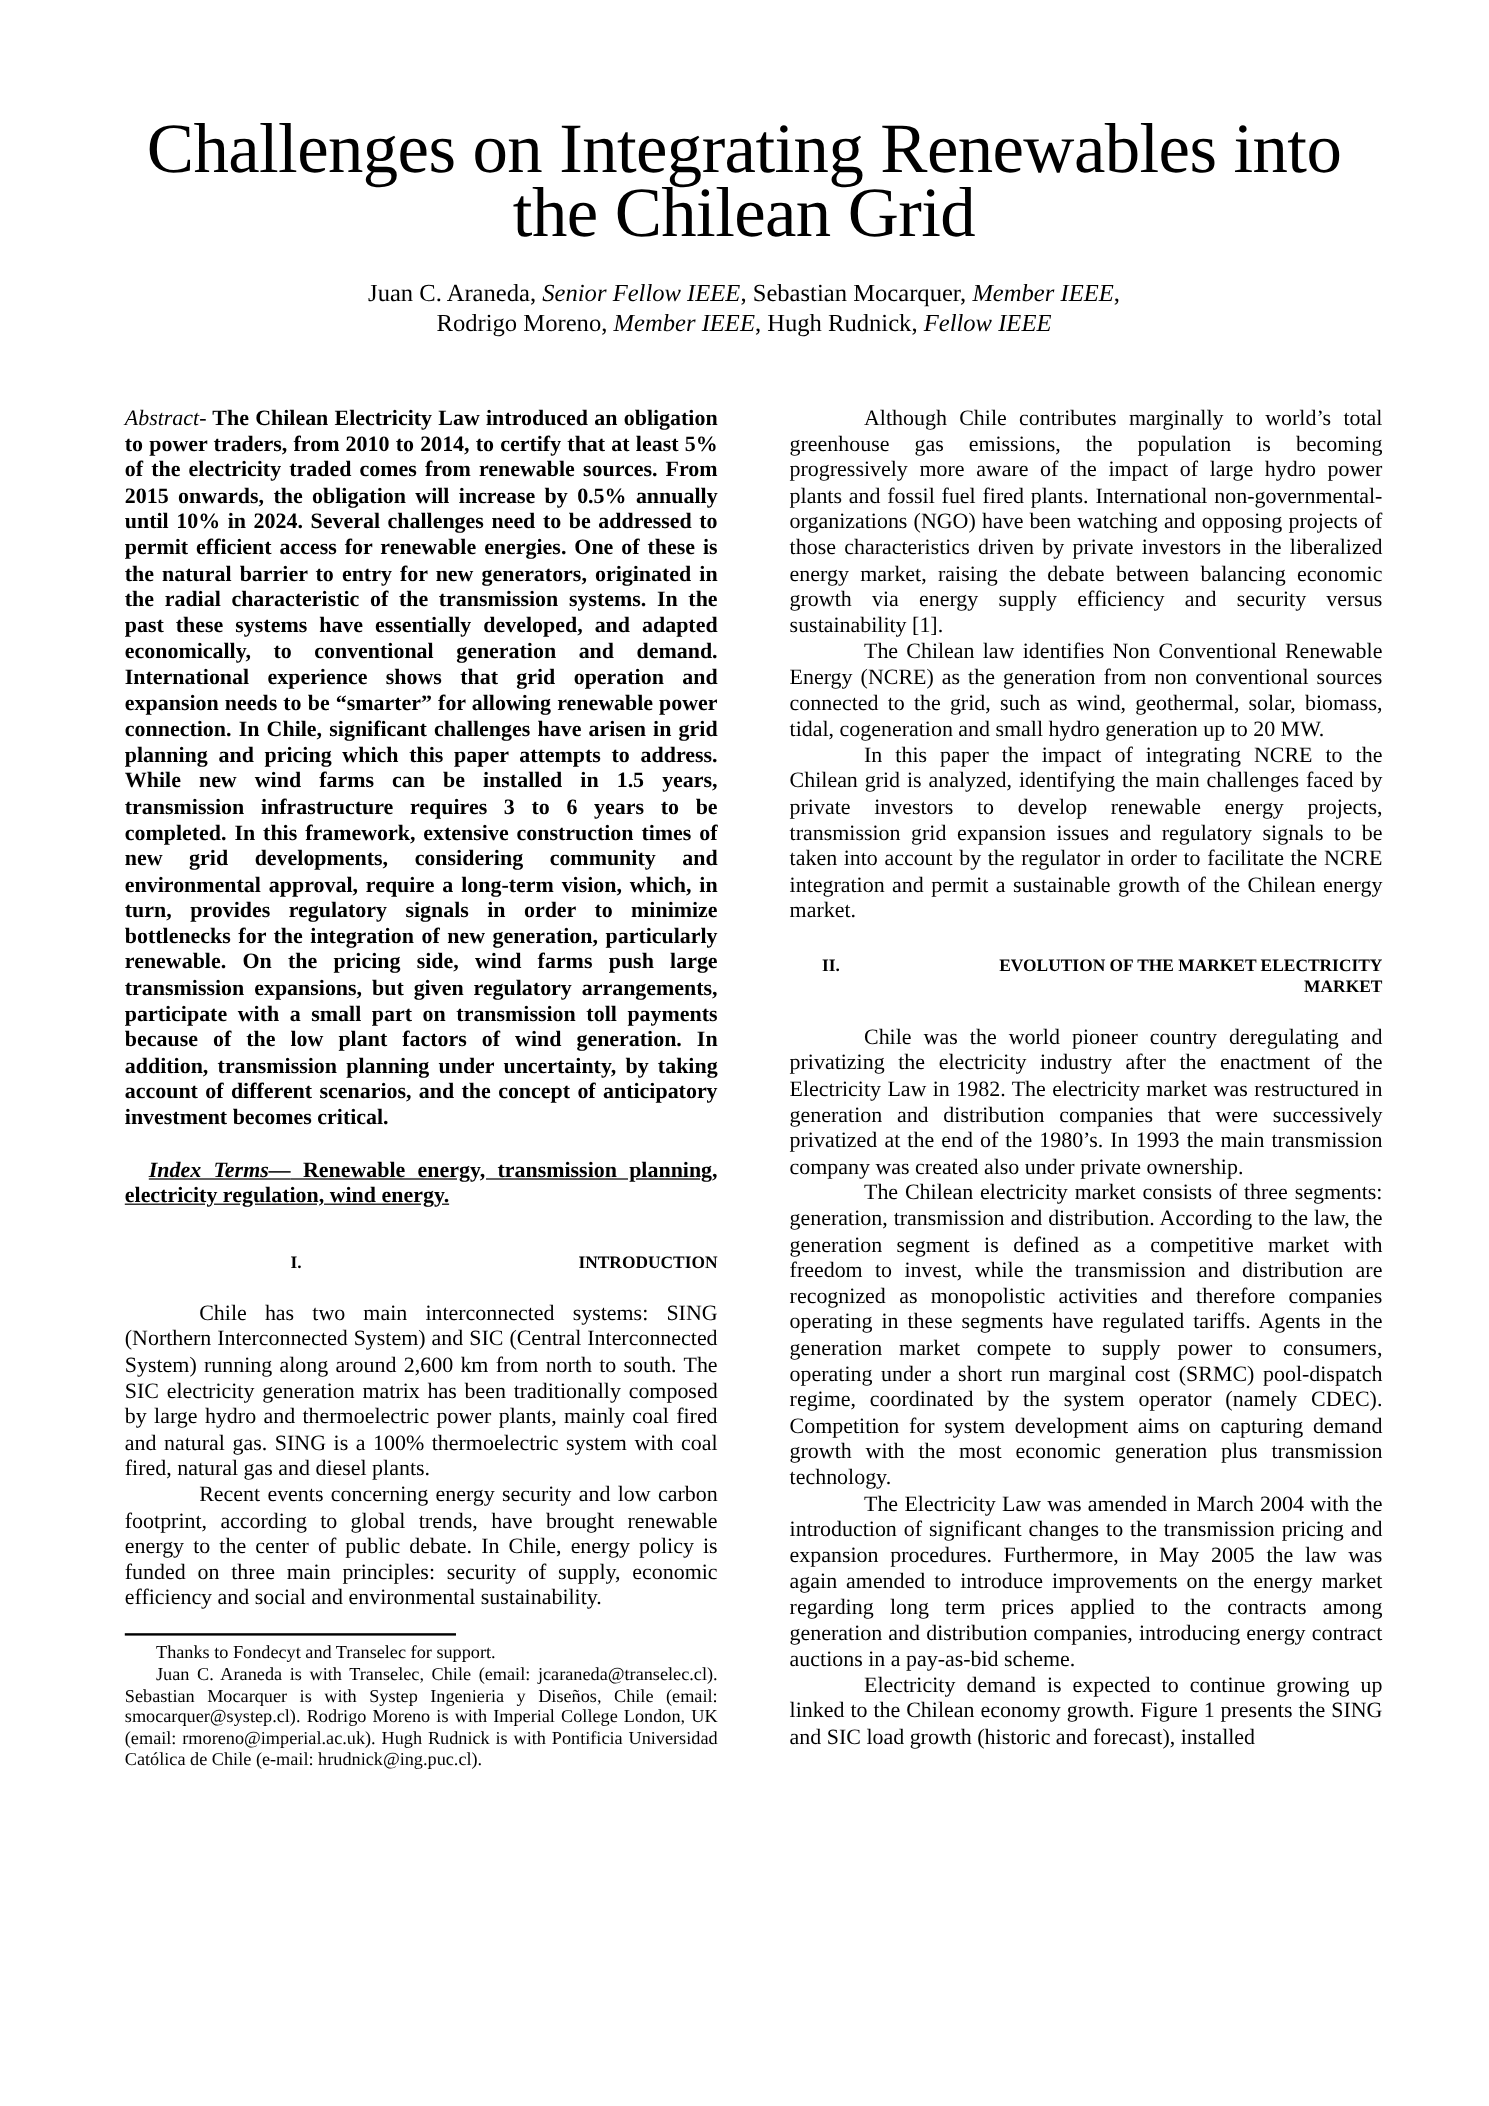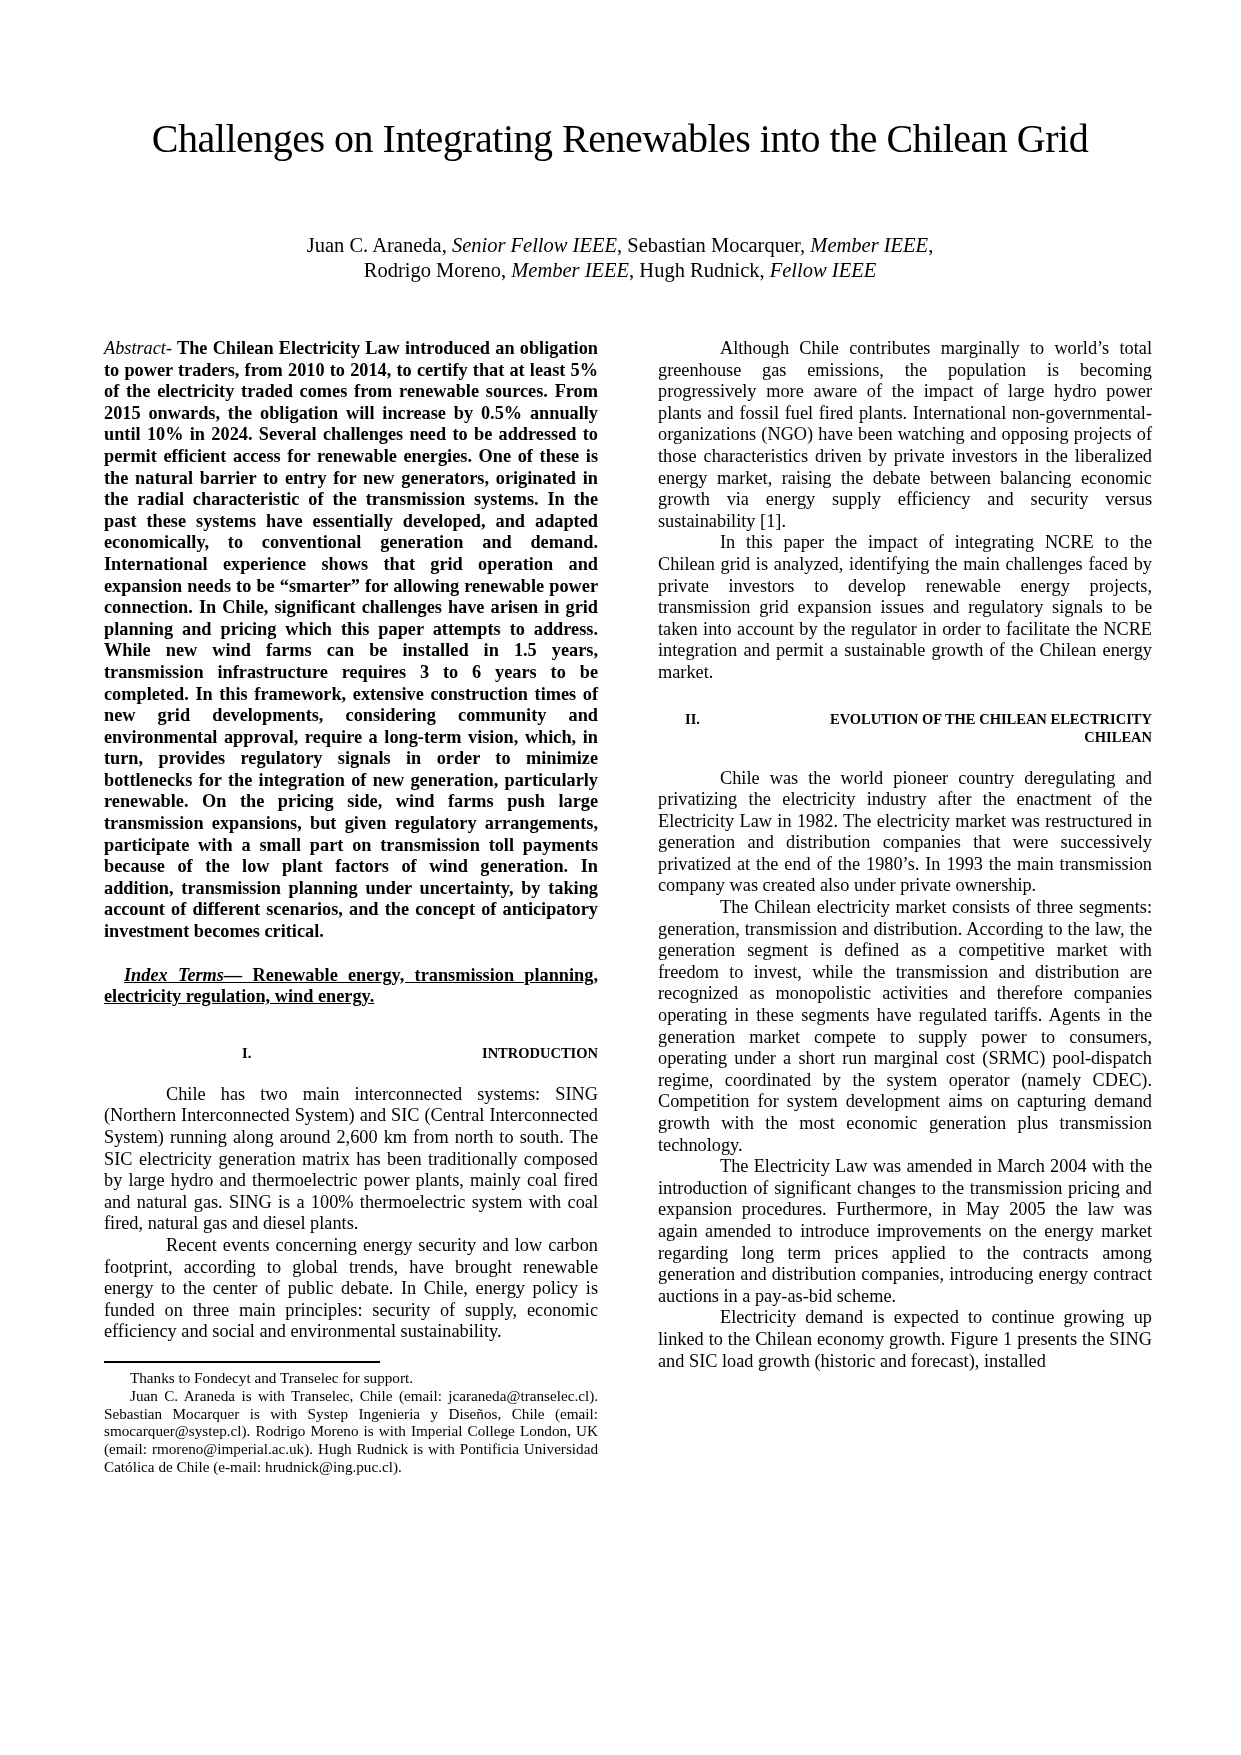--- a/index.html
+++ b/index.html
@@ -1,22 +1,22 @@
 <!DOCTYPE html>
 <html><head>
   <meta charset="utf-8">
   <style>
     html, body { margin: 0; padding: 0; background: #ffffff; }
     body {
       width: 1241px; height: 1755px; position: relative; overflow: hidden;
       font-family: "Liberation Serif", serif; color: #000;
     }
     .title {
-      position: absolute; left: 100px; width: 1040px; top: 112px;
-      text-align: center; font-size: 40px; line-height: 54px; font-weight: normal;
+      position: absolute; left: 100px; width: 1040px; top: 96px;
+      text-align: center; font-size: 59px; line-height: 54px; font-weight: normal;
       margin: 0; letter-spacing: -0.5px;
     }
     .authors {
       position: absolute; left: 150px; width: 940px; top: 233px;
       text-align: center; font-size: 20.5px; line-height: 25px;
     }
     .authors i { font-style: italic; }
     .col {
       position: absolute; top: 338px; width: 494px;
       font-size: 18.3px; line-height: 21.6px;
@@ -70,24 +70,25 @@
 
   <div class="footrule"></div>
   <div class="footnotes">
     <p class="fn-indent">Thanks to Fondecyt and Transelec for support.</p>
     <p class="fn-indent">Juan C. Araneda is with Transelec, Chile (email: jcaraneda@transelec.cl). Sebastian Mocarquer is with Systep Ingenieria y Diseños, Chile (email: smocarquer@systep.cl). Rodrigo Moreno is with Imperial College London, UK (email: rmoreno@imperial.ac.uk). Hugh Rudnick is with Pontificia Universidad Católica de Chile (e-mail: hrudnick@ing.puc.cl).</p>
   </div>
 </div>
 
 <div class="col col-right">
   <p class="indent">Although Chile contributes marginally to world’s total greenhouse gas emissions, the population is becoming progressively more aware of the impact of large hydro power plants and fossil fuel fired plants. International non-governmental-organizations (NGO) have been watching and opposing projects of those characteristics driven by private investors in the liberalized energy market, raising the debate between balancing economic growth via energy supply efficiency and security versus sustainability [1].</p>
+  <p class="indent">The Chilean law identifies Non Conventional Renewable Energy (NCRE) as the generation from non conventional sources connected to the grid, such as wind, geothermal, solar, biomass, tidal, cogeneration and small hydro generation up to 20 MW.</p>
   <p class="indent">In this paper the impact of integrating NCRE to the Chilean grid is analyzed, identifying the main challenges faced by private investors to develop renewable energy projects, transmission grid expansion issues and regulatory signals to be taken into account by the regulator in order to facilitate the NCRE integration and permit a sustainable growth of the Chilean energy market.</p>
 
   <div class="section-head s2">
     <span class="num">II.</span>
-    <span class="txt">EVOLUTION OF THE CHILEAN ELECTRICITY CHILEAN</span>
+    <span class="txt">EVOLUTION OF THE MARKET ELECTRICITY MARKET</span>
   </div>
 
   <p class="indent">Chile was the world pioneer country deregulating and privatizing the electricity industry after the enactment of the Electricity Law in 1982. The electricity market was restructured in generation and distribution companies that were successively privatized at the end of the 1980’s. In 1993 the main transmission company was created also under private ownership.</p>
   <p class="indent">The Chilean electricity market consists of three segments: generation, transmission and distribution. According to the law, the generation segment is defined as a competitive market with freedom to invest, while the transmission and distribution are recognized as monopolistic activities and therefore companies operating in these segments have regulated tariffs. Agents in the generation market compete to supply power to consumers, operating under a short run marginal cost (SRMC) pool-dispatch regime, coordinated by the system operator (namely CDEC). Competition for system development aims on capturing demand growth with the most economic generation plus transmission technology.</p>
   <p class="indent">The Electricity Law was amended in March 2004 with the introduction of significant changes to the transmission pricing and expansion procedures. Furthermore, in May 2005 the law was again amended to introduce improvements on the energy market regarding long term prices applied to the contracts among generation and distribution companies, introducing energy contract auctions in a pay-as-bid scheme.</p>
   <p class="indent">Electricity demand is expected to continue growing up linked to the Chilean economy growth. Figure 1 presents the SING and SIC load growth (historic and forecast), installed</p>
 </div>
 
 </body></html>

